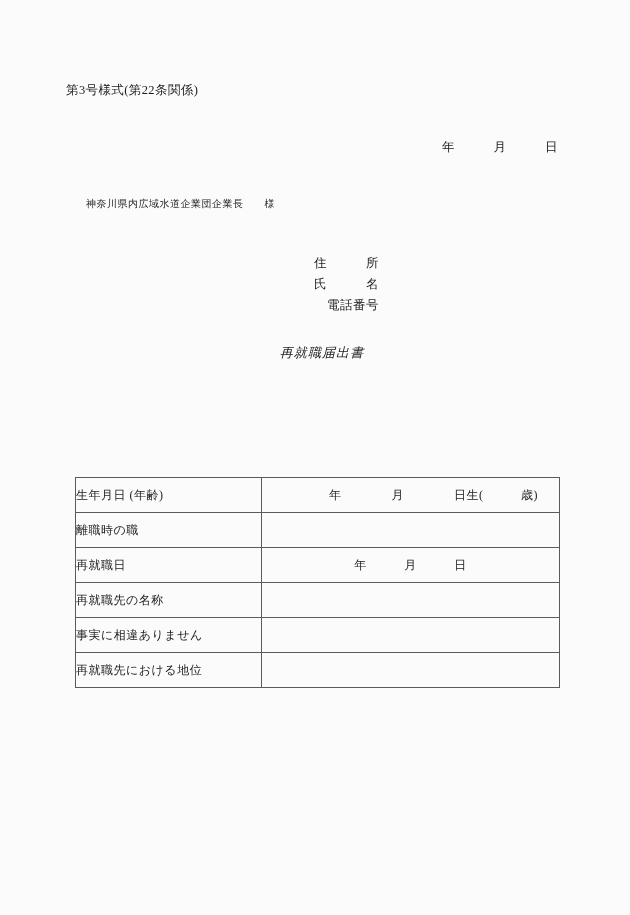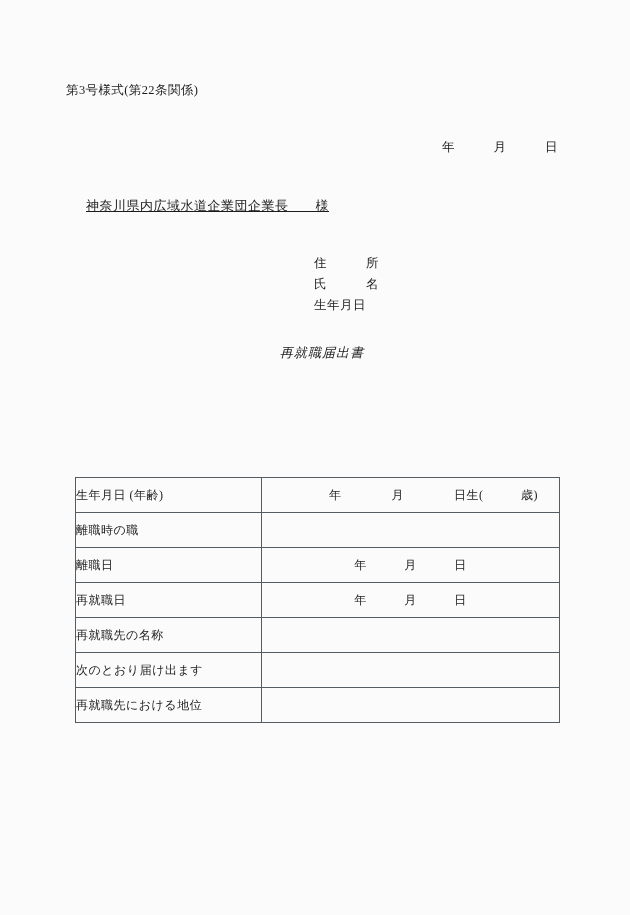--- a/index.html
+++ b/index.html
@@ -47,37 +47,37 @@
     font-size: 12.5px;
     white-space: pre;
     letter-spacing: 0.4px;
   }
 
   
   .addressee {
     position: absolute;
     left: 86px;
     top: 197px;
-    font-size: 13px;
-    white-space: pre;
-    letter-spacing: 0.5px;
-    text-decoration: underline;
+    font-size: 10px;
+    white-space: pre;
+    letter-spacing: 0.5px;
   }
 
   
   .sender-block {
     position: absolute;
     left: 314px;
     top: 253px;
     font-size: 12.5px;
     line-height: 21px;
   }
   .sender-line {
     white-space: pre;
     letter-spacing: 0.5px;
+    text-align: right;
   }
 
   
   .doc-title {
     position: absolute;
     left: 0;
     top: 344px;
     width: 630px;
     text-align: center;
     font-size: 13px;
@@ -182,21 +182,21 @@
 
   <div class="form-number">第3号様式(第22条関係)</div>
 
   <div class="date-line">年　　　月　　　日</div>
 
   <div class="addressee">神奈川県内広域水道企業団企業長　　様</div>
 
   <div class="sender-block">
     <div class="sender-line">住　　　所</div>
     <div class="sender-line">氏　　　名</div>
-    <div class="sender-line">生年月日</div>
+    <div class="sender-line">電話番号</div>
   </div>
 
   <div class="doc-title">再就職届出書</div>
 
   <div class="body-text">
   </div>
 
   <table class="form-table">
     <tbody>
 
@@ -207,43 +207,37 @@
         </td>
       </tr>
 
       <tr class="row-std">
         <td class="cell-label">離職時の職</td>
         <td class="cell-value">
           <span class="value-inner"></span>
         </td>
       </tr>
 
-      <tr class="row-std">
-        <td class="cell-label">離職日</td>
+
+      <tr class="row-std">
+        <td class="cell-label">再就職日</td>
         <td class="cell-value">
           <span class="value-inner value-center">年　　　月　　　日</span>
         </td>
       </tr>
 
       <tr class="row-std">
-        <td class="cell-label">再就職日</td>
-        <td class="cell-value">
-          <span class="value-inner value-center">年　　　月　　　日</span>
-        </td>
-      </tr>
-
-      <tr class="row-std">
         <td class="cell-label">再就職先の名称</td>
         <td class="cell-value">
           <span class="value-inner"></span>
         </td>
       </tr>
 
       <tr class="row-std">
-        <td class="cell-label">次のとおり届け出ます</td>
+        <td class="cell-label">事実に相違ありません</td>
         <td class="cell-value">
           <span class="value-inner"></span>
         </td>
       </tr>
 
       <tr class="row-std">
         <td class="cell-label">再就職先における地位</td>
         <td class="cell-value">
           <span class="value-inner"></span>
         </td>

